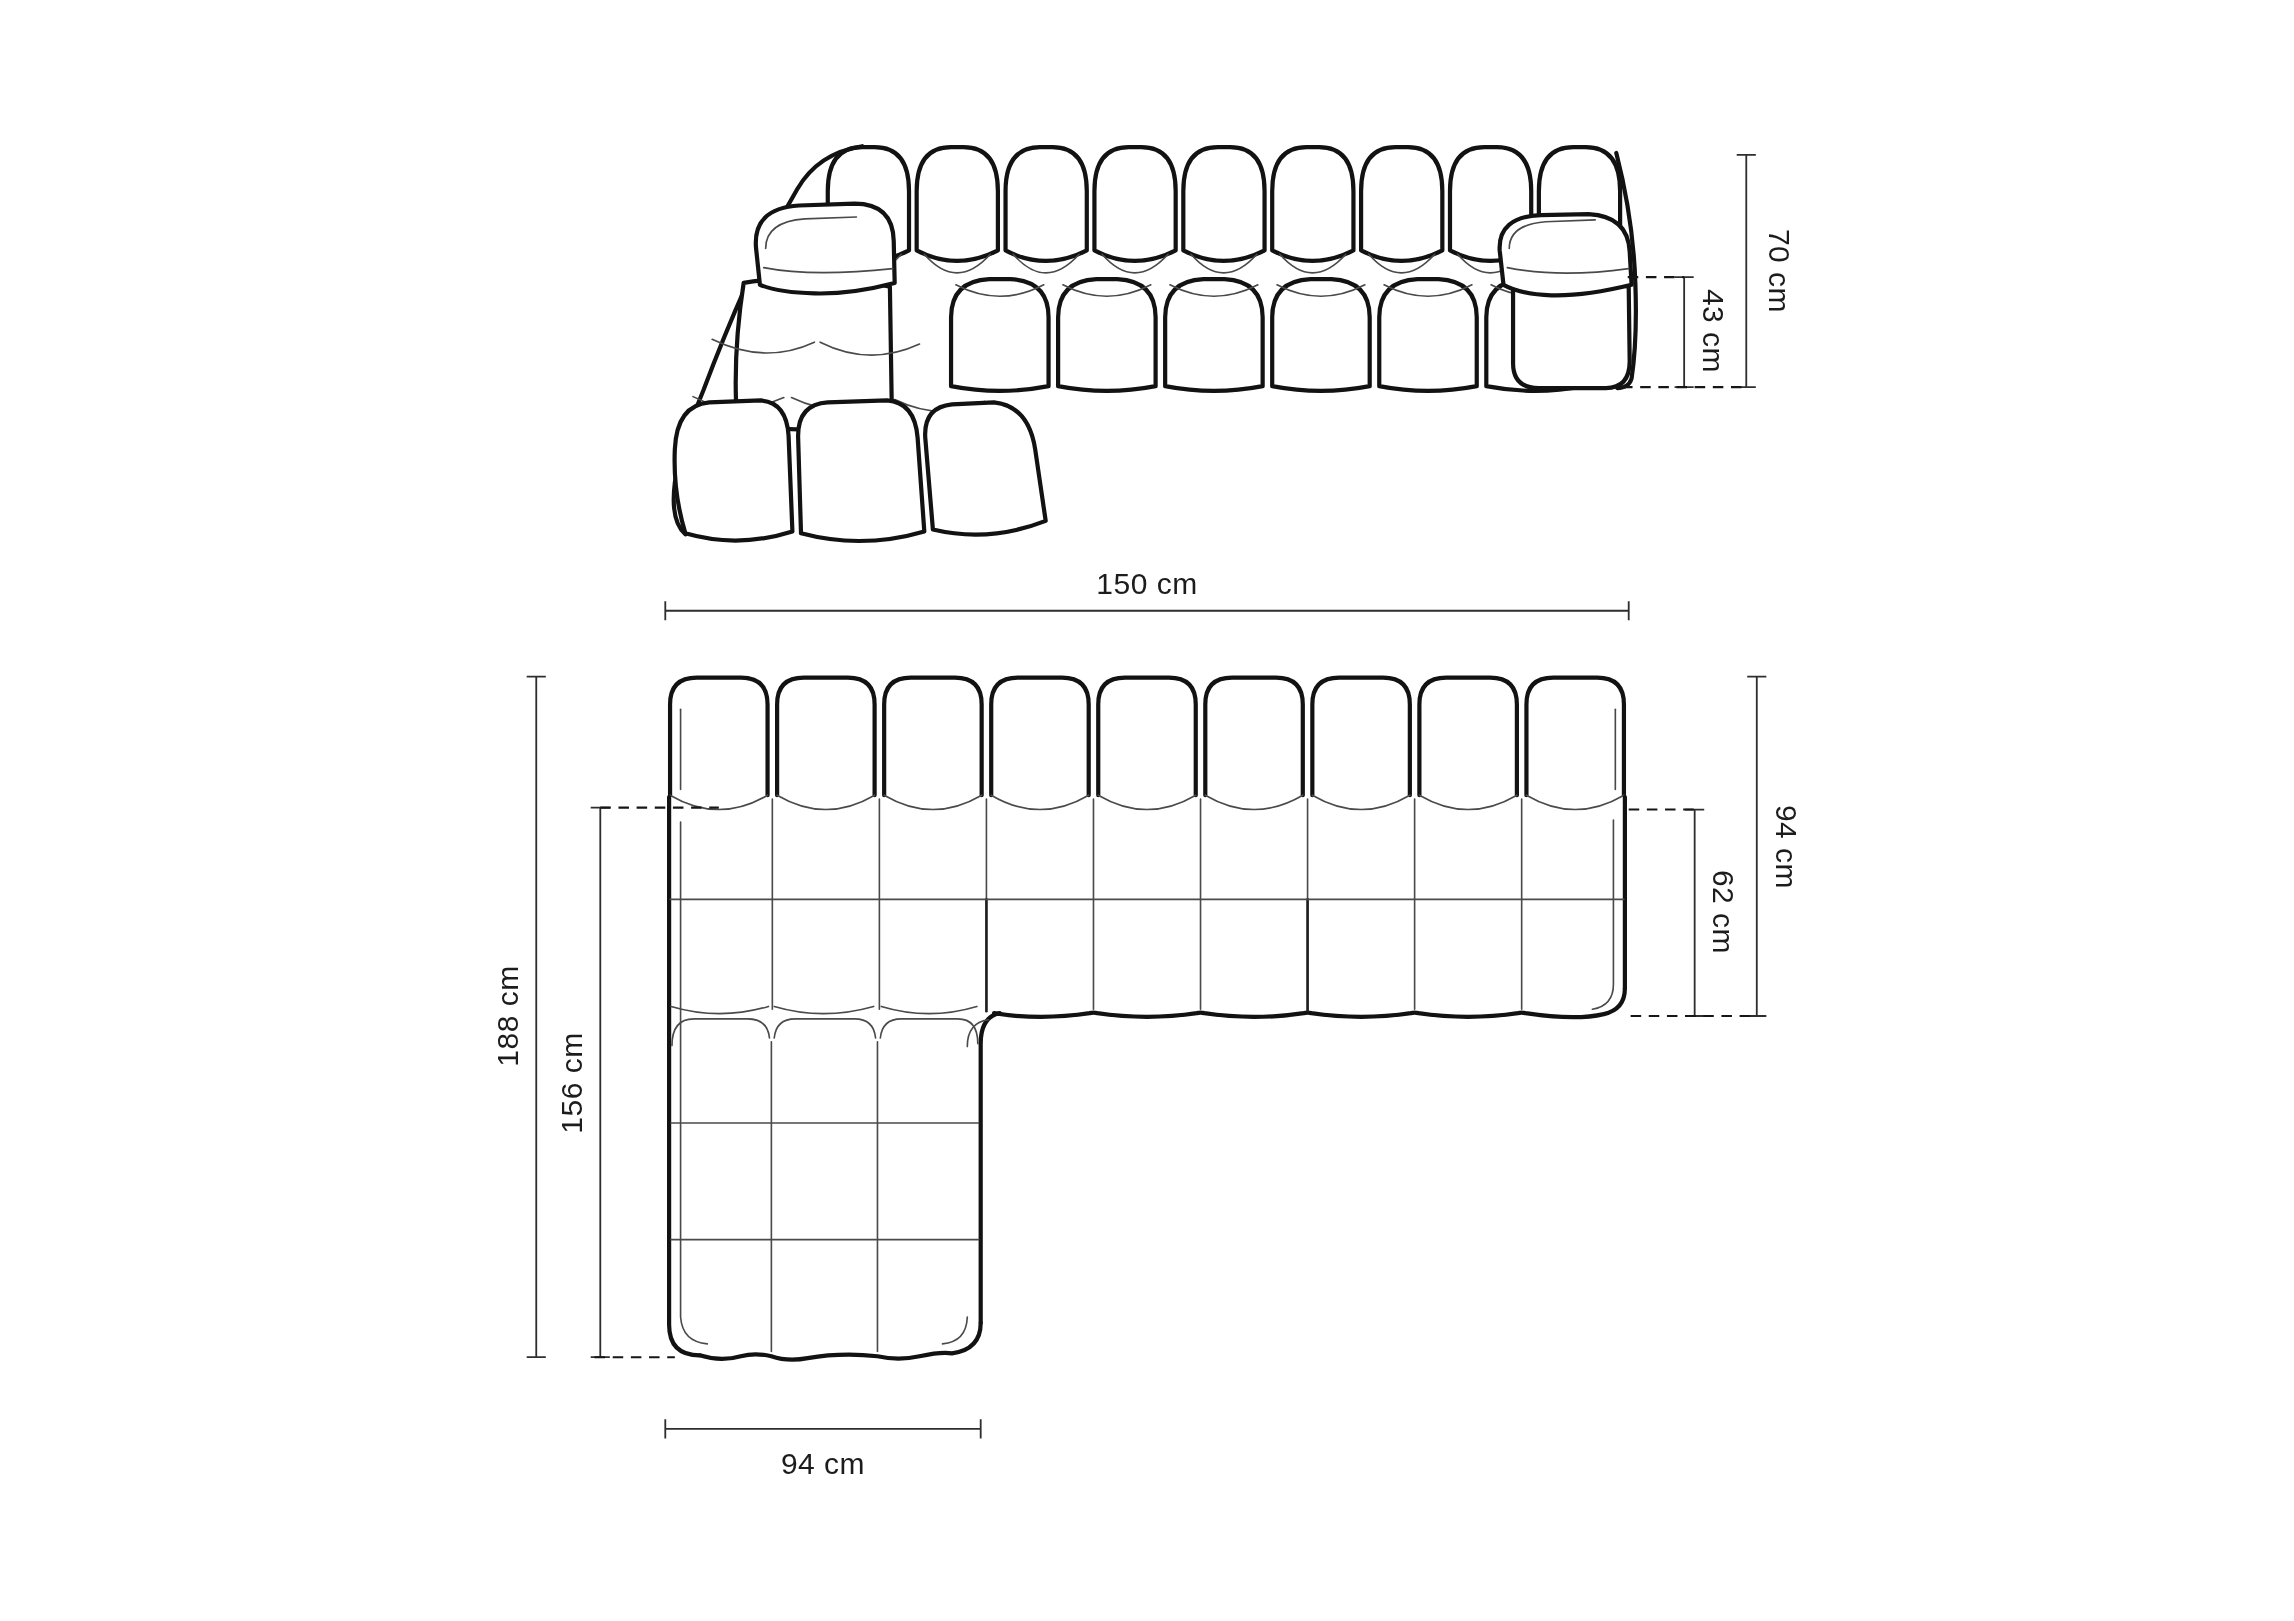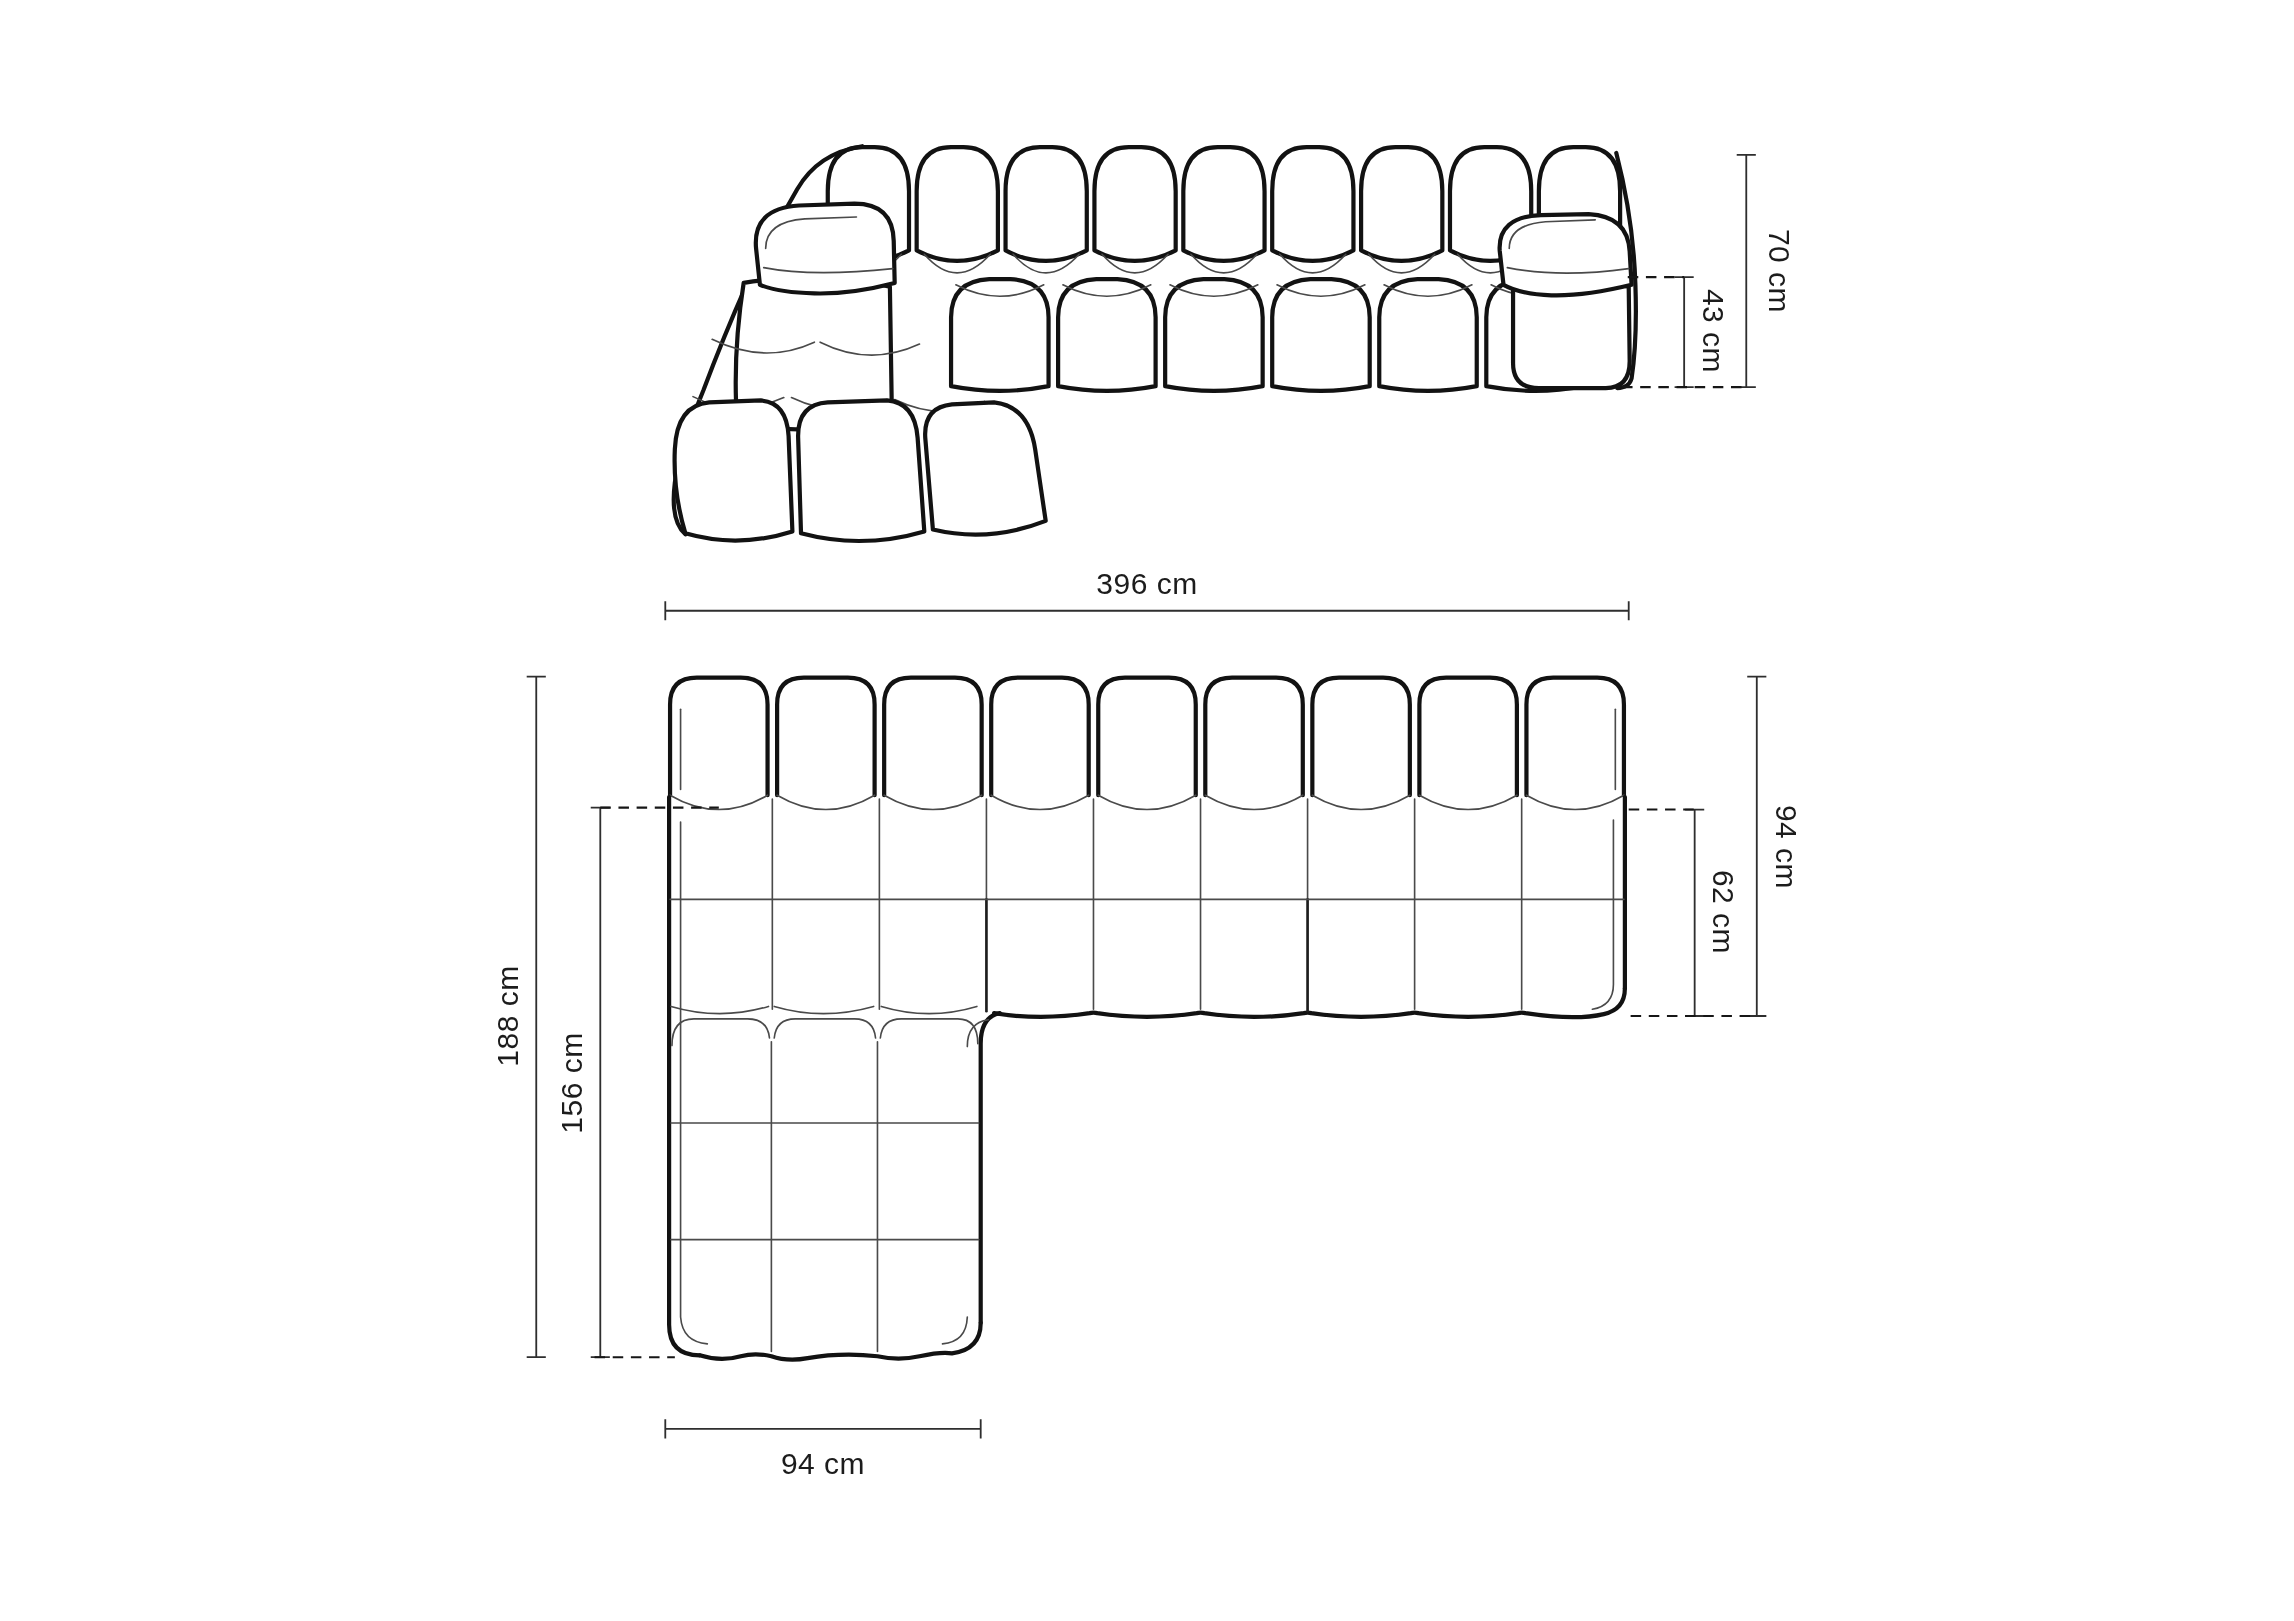--- a/index.html
+++ b/index.html
@@ -190,21 +190,21 @@
   <g>
     <path class="dash" d="M 1703,290 L 1762,290"></path>
     <path class="dash" d="M 1697,405 L 1827,405"></path>
     <path class="dash" d="M 1704,847 L 1773,847"></path>
     <path class="dash" d="M 1706,1063 L 1838,1063"></path>
     <path class="dash" d="M 628,845 L 752,845"></path>
     <path class="dash" d="M 622,1420 L 706,1420"></path>
   </g>
 </svg>
 
-<span class="dim-label" style="left:1147px;top:584px;">396 cm</span>
+<span class="dim-label" style="left:1147px;top:584px;">150 cm</span>
 
 <span class="dim-label rot90" style="left:1779px;top:271px;">70 cm</span>
 
 <span class="dim-label rot90" style="left:1713px;top:331px;">43 cm</span>
 
 <span class="dim-label rot90" style="left:1786px;top:847px;">94 cm</span>
 
 <span class="dim-label rot90" style="left:1723px;top:912px;">62 cm</span>
 
 <span class="dim-label rotm90" style="left:508px;top:1016px;">188 cm</span>

